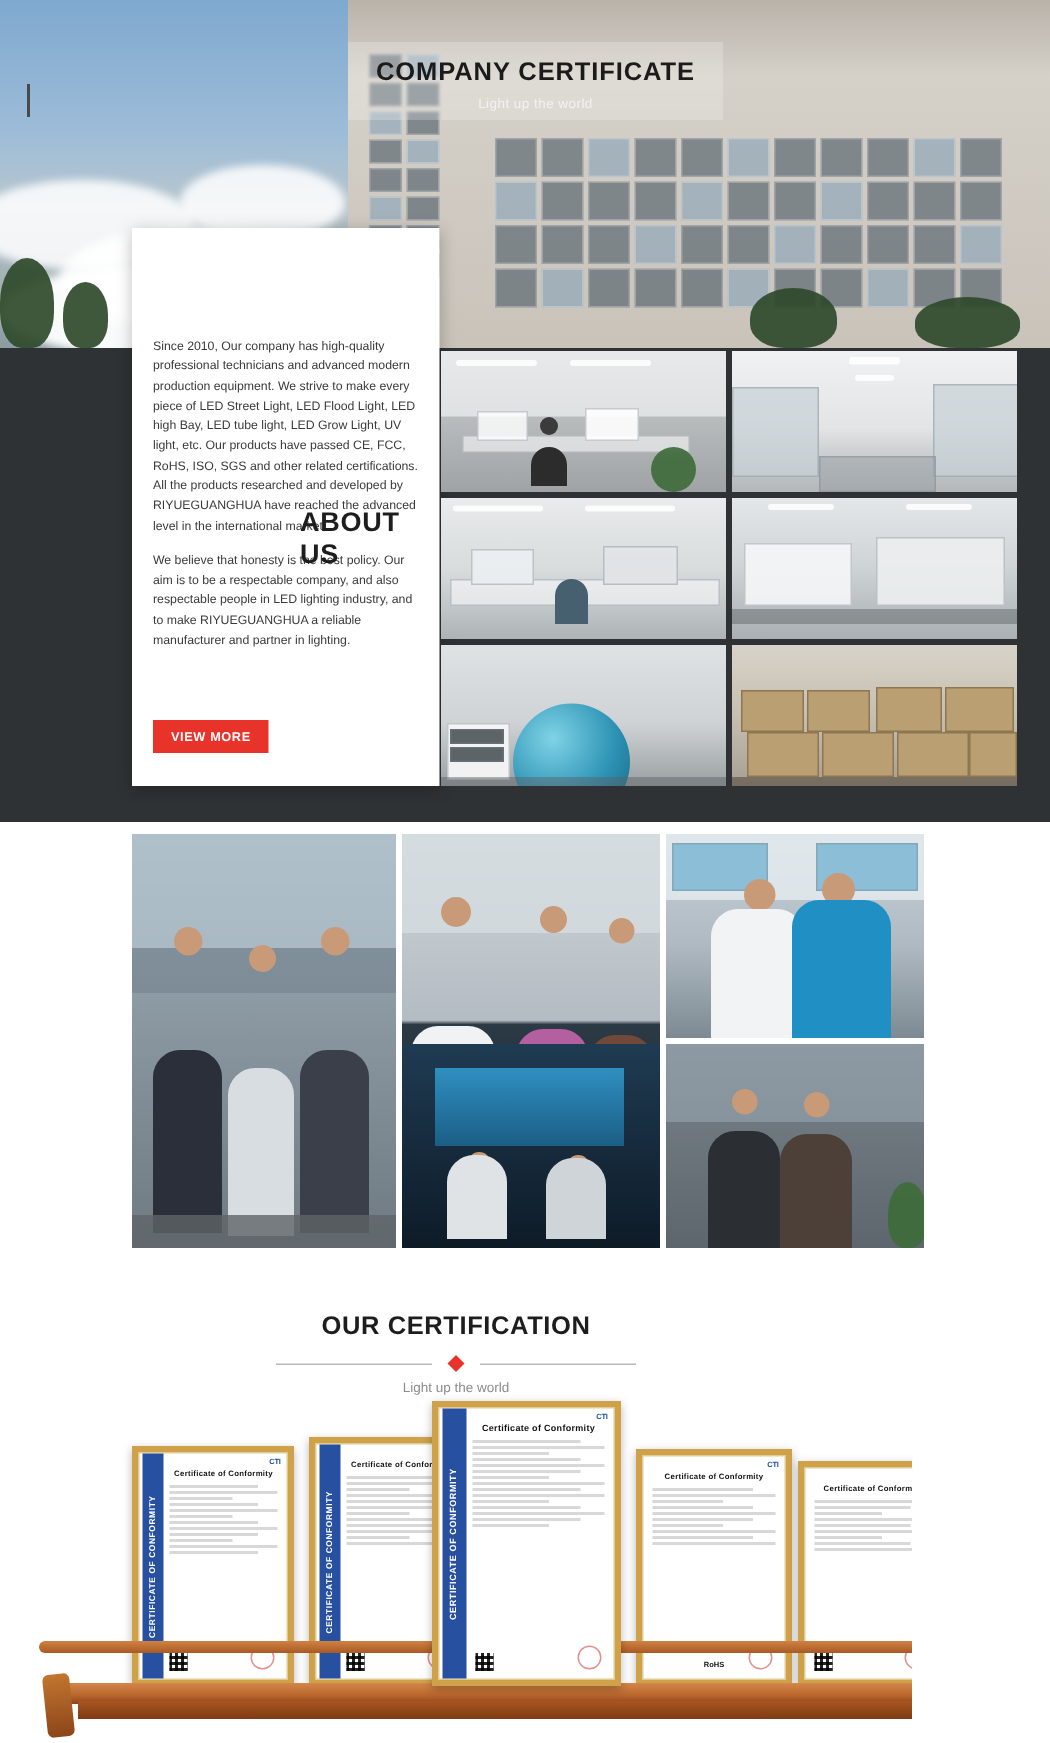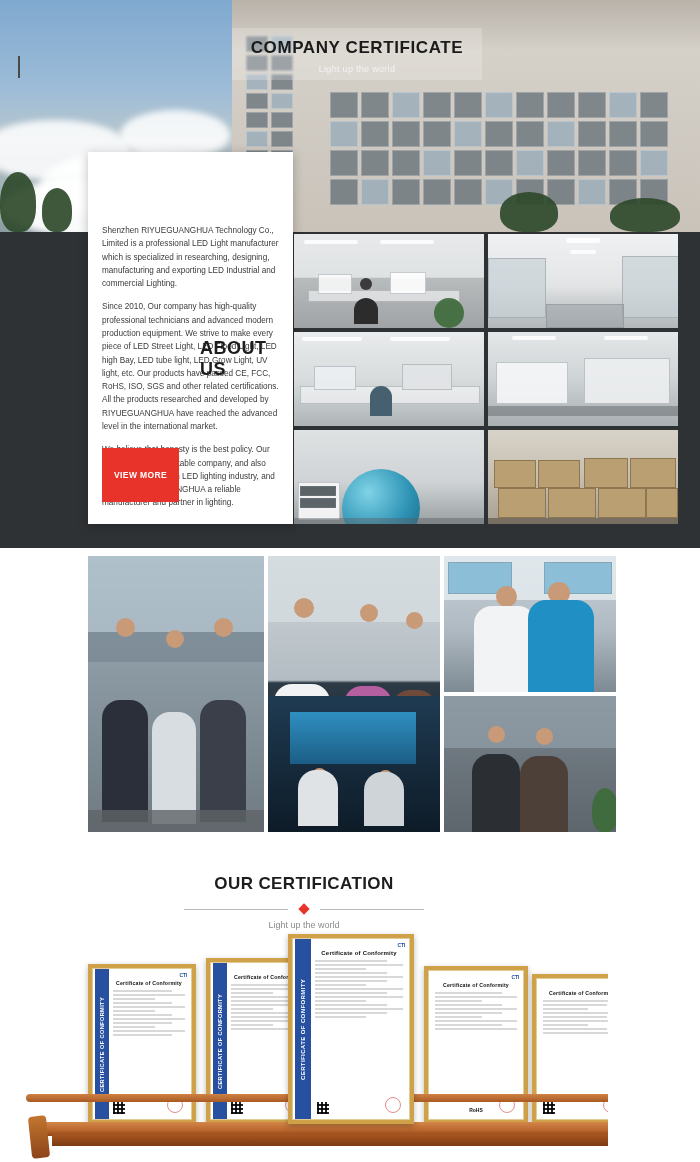--- a/index.html
+++ b/index.html
@@ -149,21 +149,21 @@
   .about-body p { margin: 0 0 10px 0; }
   .view-more {
     position: absolute;
     left: 14px; bottom: 22px;
     background: #e8332b;
     color: #fff;
     border: none;
     font-size: 8.5px;
     font-weight: bold;
     letter-spacing: .4px;
-    padding: 22px 12px;
+    padding: 6px 12px;
     cursor: pointer;
   }
 
   
   .photo-grid {
     position: absolute;
     left: 294px; top: 234px;
     width: 384px;
     height: 290px;
     display: grid;
@@ -528,21 +528,20 @@
   <div class="hero-title-box">
     <div class="hero-title">COMPANY CERTIFICATE</div>
     <div class="hero-sub">Light up the world</div>
   </div>
 
   <div class="about-ghost">ABOUT US</div>
 
   <div class="about-card">
     <div class="about-head">ABOUT US</div>
     <div class="about-body">
-      <p>Shenzhen RIYUEGUANGHUA Technology Co., Limited is a professional LED Light manufacturer which is specialized in researching, designing, manufacturing and exporting LED Industrial and commercial Lighting.</p>
       <p>Since 2010, Our company has high-quality professional technicians and advanced modern production equipment. We strive to make every piece of LED Street Light, LED Flood Light, LED high Bay,  LED tube light, LED Grow Light, UV light, etc. Our products have passed CE, FCC, RoHS, ISO, SGS and other related certifications. All the products researched and developed by RIYUEGUANGHUA have reached the advanced level in the international market.</p>
       <p>We believe that honesty is the best policy. Our aim is to be a respectable company, and also respectable people in LED lighting industry, and to make RIYUEGUANGHUA a reliable manufacturer and partner in lighting.</p>
     </div>
     <button class="view-more">VIEW MORE</button>
   </div>
 
   <div class="photo-grid">
     <div class="ph ph-office">
       <div class="ceil" style="left:10px; top:6px; width:54px; height:4px;"></div>
       <div class="ceil" style="left:86px; top:6px; width:54px; height:4px;"></div>

